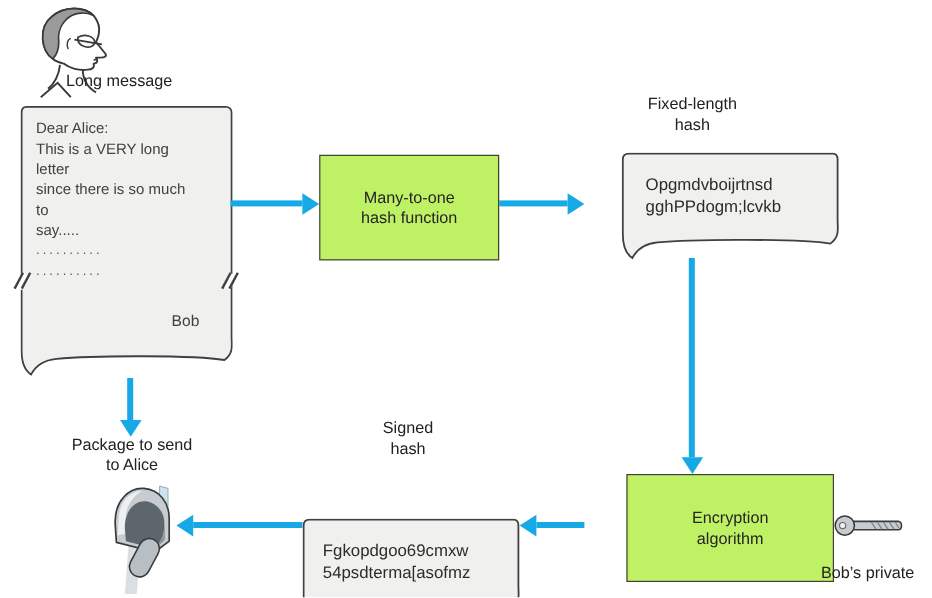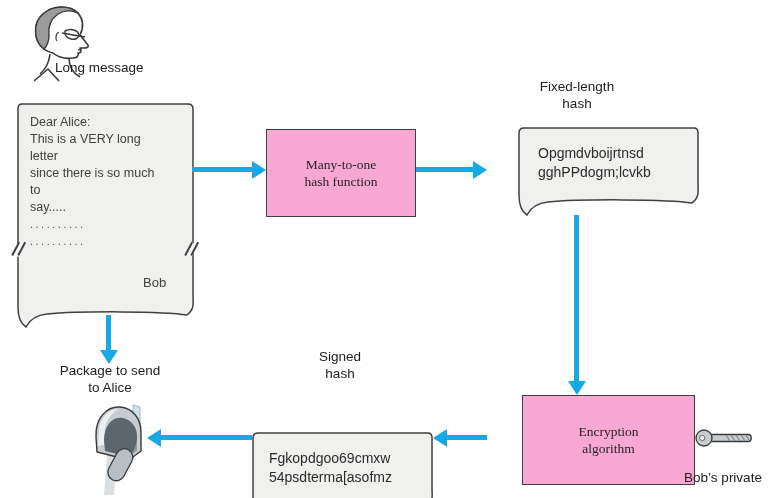--- a/index.html
+++ b/index.html
@@ -10,23 +10,23 @@
   
   .arrow{position:absolute;background:#16a9e6;}
   .arrow.h{height:5px;}
   .arrow.v{width:5px;}
   .arrow::after{content:"";position:absolute;width:0;height:0;border:9px solid transparent;}
   .arrow.right::after{left:100%;top:50%;transform:translateY(-50%);border-right:0;border-left:14px solid #16a9e6;}
   .arrow.left::after{right:100%;top:50%;transform:translateY(-50%);border-left:0;border-right:14px solid #16a9e6;}
   .arrow.down::after{top:100%;left:50%;transform:translateX(-50%);border-bottom:0;border-top:14px solid #16a9e6;}
   
   .pbox{
-    position:absolute;background:#f9a8d4;border:1.5px solid #404040;box-sizing:border-box;
+    position:absolute;background:#bef264;border:1.5px solid #404040;box-sizing:border-box;
     display:flex;align-items:center;justify-content:center;text-align:center;
-    white-space:pre-line;font-size:13.5px;line-height:17.5px;color:#272324;font-family:Liberation Serif, serif;
+    white-space:pre-line;font-size:13.5px;line-height:17.5px;color:#272324;
   }
   
   .doc{position:absolute;}
   .doc svg{position:absolute;left:0;top:0;}
   .doc-text{position:absolute;font-size:14px;line-height:19px;color:#2e2a2b;}
   .letter-body{position:absolute;left:13px;top:11px;font-size:12.5px;line-height:17px;color:#434040;}
   .letter-body div:nth-child(n+5){letter-spacing:2.5px;font-size:11px;color:#5a5757;}
   .signature{position:absolute;left:126px;top:172px;font-size:13px;color:#434040;}
   
   .break{position:absolute;width:22px;height:20px;}
@@ -50,21 +50,21 @@
     <path d="M32 47 C22 40 20 21 31 12 C41 3 58 3 66 11 C71 17 72 25 68 33 L76 43 C77 45 75 46 72 46 L68 46 C70 49 69 51 66 51 C67 54 65 56 61 56 C54 57 46 55 41 51 C37 50 34 49 32 47 Z" fill="#ffffff" stroke="#3a3a3a" stroke-width="1.6" stroke-linejoin="round"></path>
     <path d="M32 47 C22 40 20 21 31 12 C41 3 58 3 66 11 C60 8 52 8 46 12 C39 17 36 25 37 33 C37 39 36 43 32 47 Z" fill="#9b9b9b" stroke="#3a3a3a" stroke-width="1.4" stroke-linejoin="round"></path>
     <path d="M50 31 L73 35" fill="none" stroke="#3a3a3a" stroke-width="1.4"></path>
     <path d="M53 29 C59 26 66 28 67 33 C67 36 63 38 59 37 C55 36 52 33 53 29 Z" fill="none" stroke="#3a3a3a" stroke-width="1.4"></path>
     <path d="M45 39 C43 36 44 31 47 30" fill="none" stroke="#3a3a3a" stroke-width="1.2"></path>
     <path d="M66 48 C68 48 69 47 69 46" fill="none" stroke="#3a3a3a" stroke-width="1.2"></path>
   </svg>
 
   <div class="lbl single" style="left:55px;top:60px;">Long message</div>
 
-  <div class="doc" style="left:17px;top:88px;width:151px;height:228px;margin-top:15px;">
+  <div class="doc" style="left:17px;top:88px;width:151px;height:228px;">
     <svg width="177" height="228" viewBox="0 0 177 228">
       <path d="M5 1 H171 C174 1 176 3 176 6 V192 C176 200 178 206 170 212 C146 208 62 208 30 211 C20 212 13 216 9 224 C4 221 1 214 1 204 V6 C1 3 2 1 5 1 Z" fill="#f0f0ee" stroke="#404040" stroke-width="1.5"></path>
     </svg>
     <div class="letter-body">
         <div>Dear Alice:</div>
         <div>This is a VERY long letter</div>
         <div>since there is so much to</div>
         <div>say.....</div>
         <div>..........</div>
         <div>..........</div>

